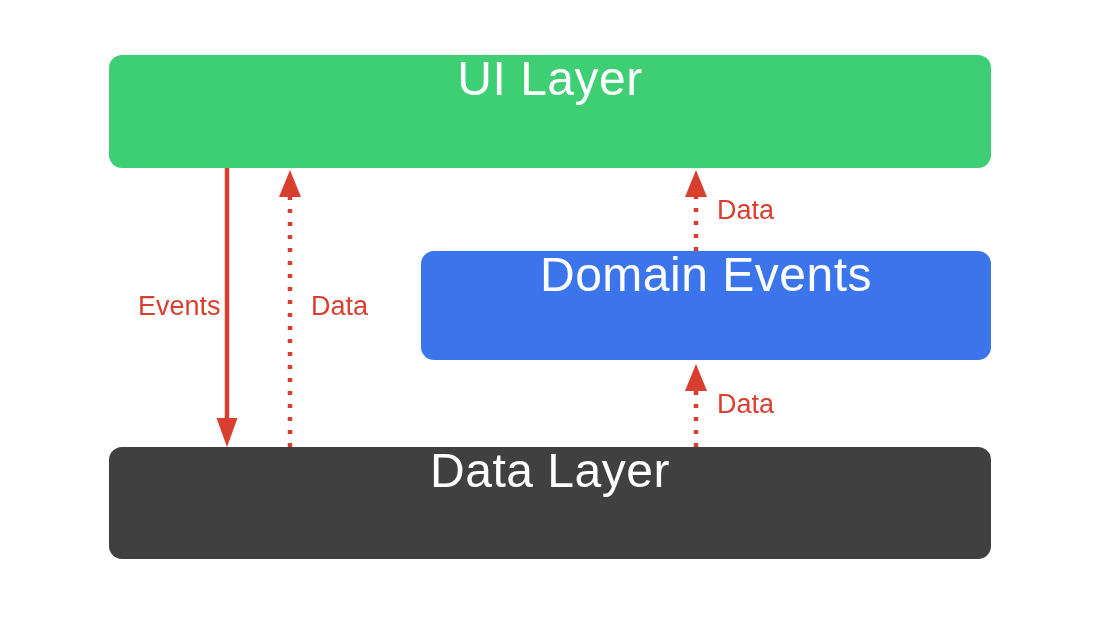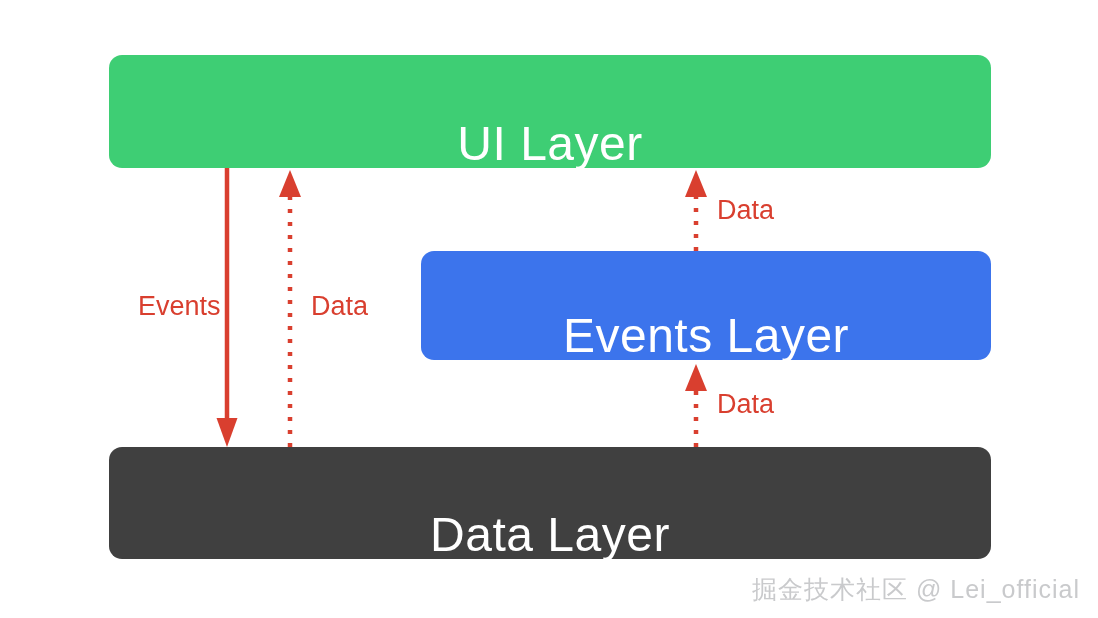--- a/index.html
+++ b/index.html
@@ -14,21 +14,21 @@
     position: relative;
     width: 1098px;
     height: 618px;
     background: #ffffff;
     overflow: hidden;
   }
   .layer-box {
     position: absolute;
     border-radius: 13px;
     display: flex;
-    align-items: flex-end;
+    align-items: flex-start;
     justify-content: center;
     box-sizing: border-box;
   }
   .layer-label {
     color: #ffffff;
     font-size: 48px;
     font-weight: 400;
     letter-spacing: 0.5px;
     line-height: 1;
     white-space: nowrap;
@@ -102,21 +102,21 @@
 </head>
 <body>
 
 <div id="canvas">
 
   <div class="layer-box" id="ui-layer-box">
     <span class="layer-label">UI Layer</span>
   </div>
 
   <div class="layer-box" id="domain-layer-box">
-    <span class="layer-label">Events Layer</span>
+    <span class="layer-label">Domain Events</span>
   </div>
 
   <div class="layer-box" id="data-layer-box">
     <span class="layer-label">Data Layer</span>
   </div>
 
   <svg id="arrows-svg" viewBox="0 0 1098 618" xmlns="http://www.w3.org/2000/svg">
 
     <g>
       <line x1="227" y1="168" x2="227" y2="428" stroke="#D93F2F" stroke-width="4.5"></line>
@@ -137,15 +137,14 @@
       <line x1="696" y1="447" x2="696" y2="388" stroke="#D93F2F" stroke-width="4.5" stroke-dasharray="4 9" stroke-linecap="butt"></line>
       <polygon points="696,364 685,391 707,391" fill="#D93F2F"></polygon>
     </g>
   </svg>
 
   <span class="edge-label" id="label-events">Events</span>
   <span class="edge-label" id="label-data-left">Data</span>
   <span class="edge-label" id="label-data-upper-right">Data</span>
   <span class="edge-label" id="label-data-lower-right">Data</span>
 
-  <span id="watermark">掘金技术社区 @ Lei_official</span>
 
 </div>
 
 </body></html>

